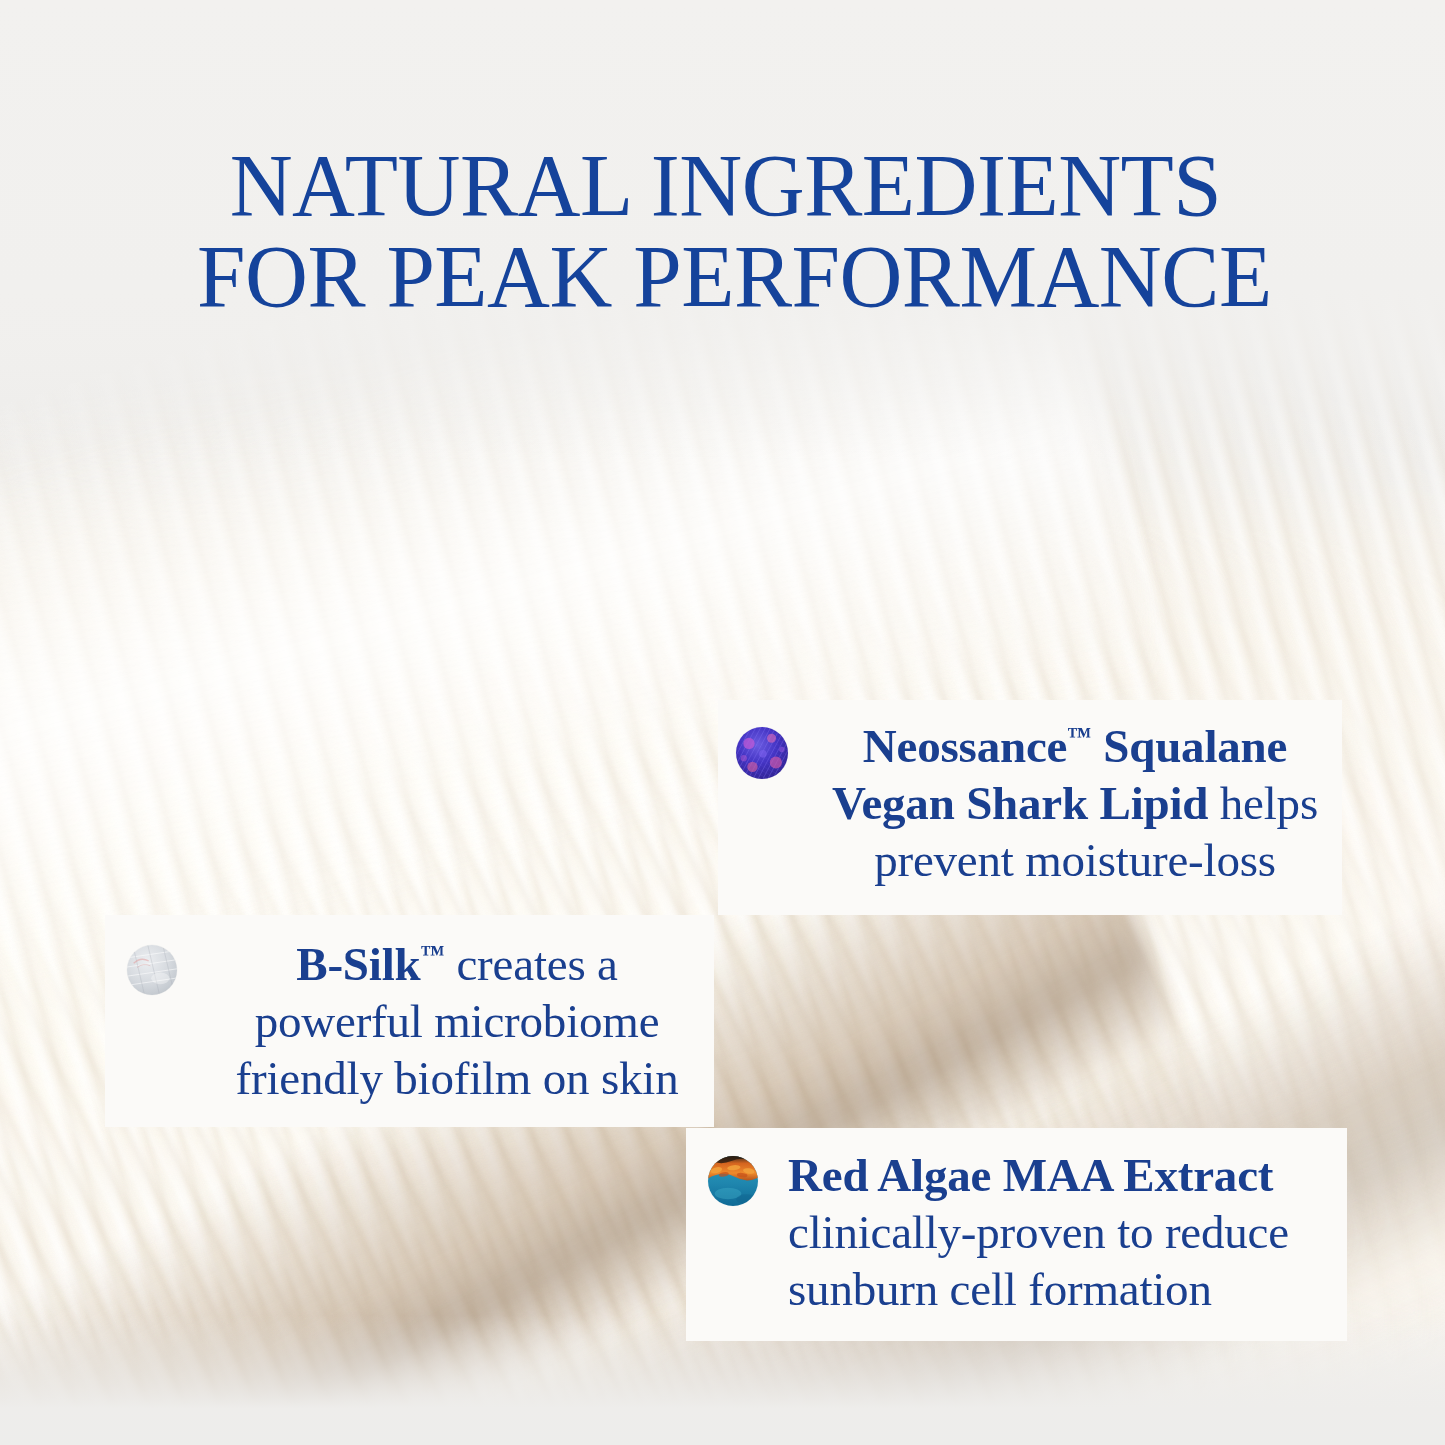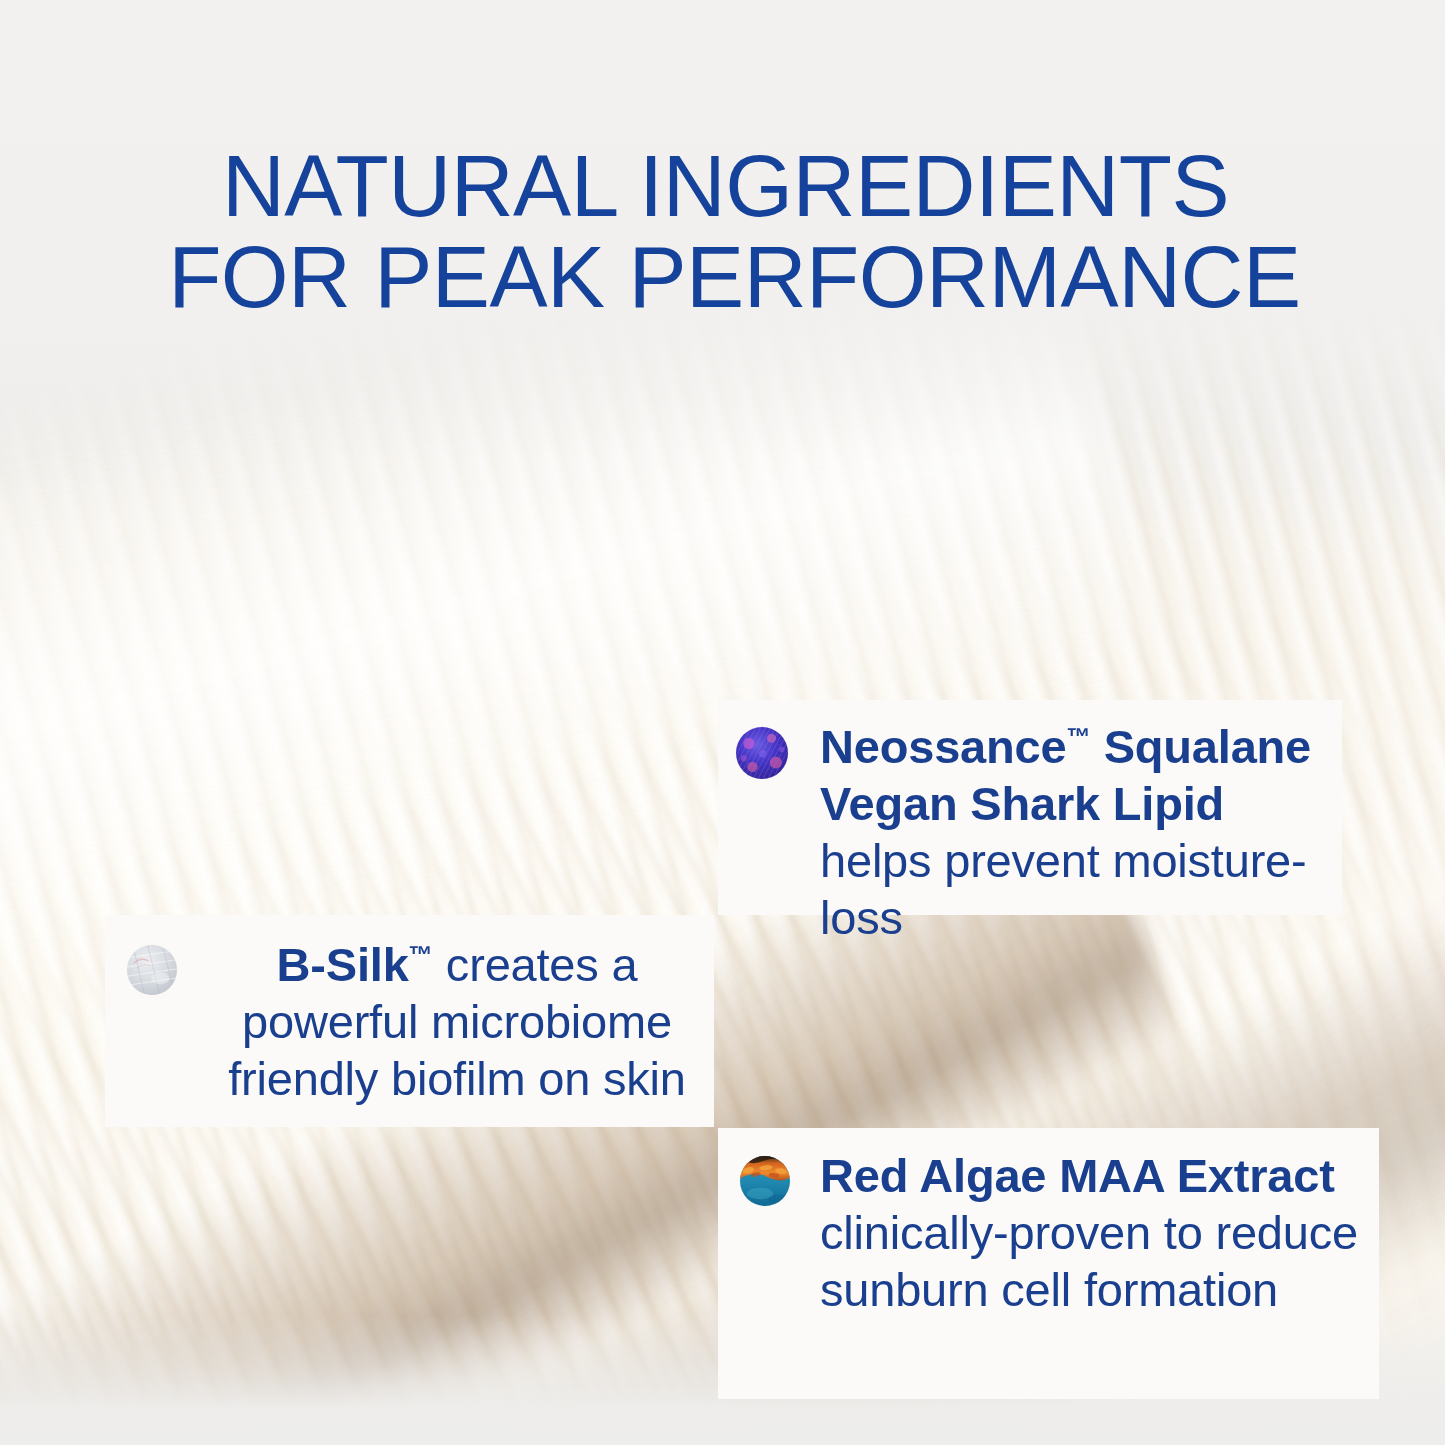--- a/index.html
+++ b/index.html
@@ -6,21 +6,21 @@
   html, body {
     margin: 0;
     padding: 0;
     background: #ffffff;
   }
   #stage {
     position: relative;
     width: 1445px;
     height: 1445px;
     overflow: hidden;
-    font-family: Liberation Sans, sans-serif;
+    font-family: Liberation Serif, serif;
     background: #fdba74;
   }
 
   
   .bg-base {
     position: absolute;
     inset: 0;
     background:
       linear-gradient(180deg,
         #f2f1ef 0%,
@@ -195,29 +195,29 @@
   }
   .tm {
     font-size: 0.52em;
     vertical-align: 0.72em;
     letter-spacing: 0;
   }
 
   
   #card-squalane { left: 718px; top: 700px; width: 624px; height: 215px; }
   #card-squalane .ing-icon { left: 18px; top: 27px; width: 52px; height: 52px; }
-  #card-squalane .ing-text { left: 102px; top: 18px; width: 510px; }
+  #card-squalane .ing-text { left: 102px; top: 18px; width: 510px; text-align: center; }
 
   
   #card-bsilk { left: 105px; top: 915px; width: 609px; height: 212px; }
   #card-bsilk .ing-icon { left: 22px; top: 30px; width: 50px; height: 50px; }
   #card-bsilk .ing-text { left: 102px; top: 21px; width: 500px; text-align: center; }
 
   
-  #card-redalgae { left: 718px; top: 1128px; width: 661px; height: 271px; }
+  #card-redalgae { left: 686px; top: 1128px; width: 661px; height: 213px; }
   #card-redalgae .ing-icon { left: 22px; top: 28px; width: 50px; height: 50px; }
   #card-redalgae .ing-text { left: 102px; top: 19px; width: 550px; }
 
   
   .icon-art { width: 100%; height: 100%; display: block; }
 </style>
 </head>
 <body>
 
 <div id="stage">

